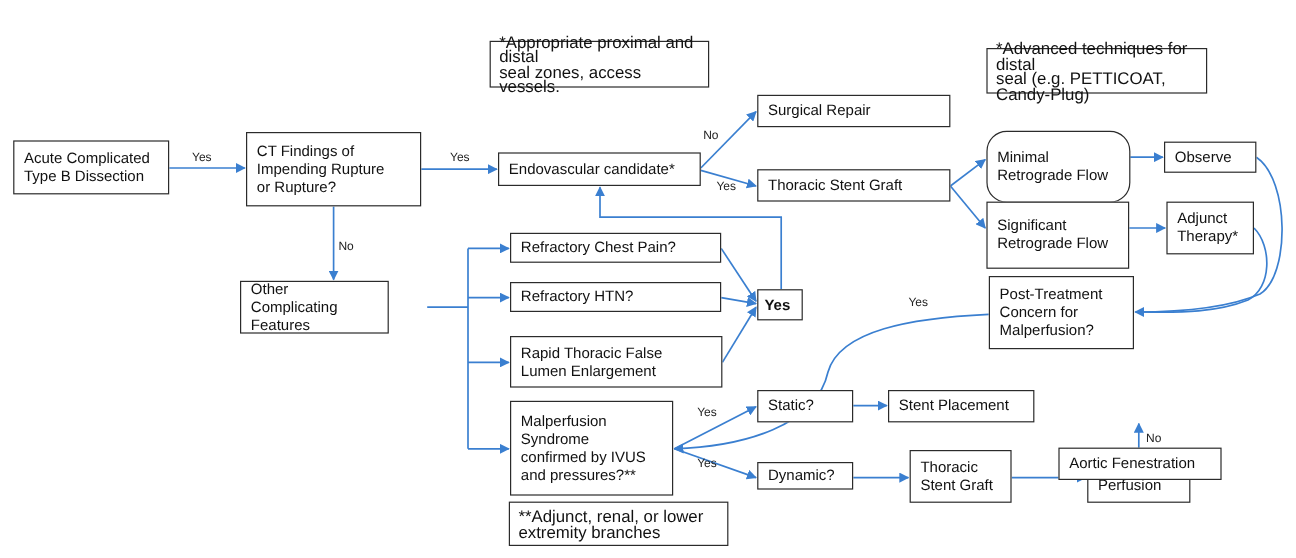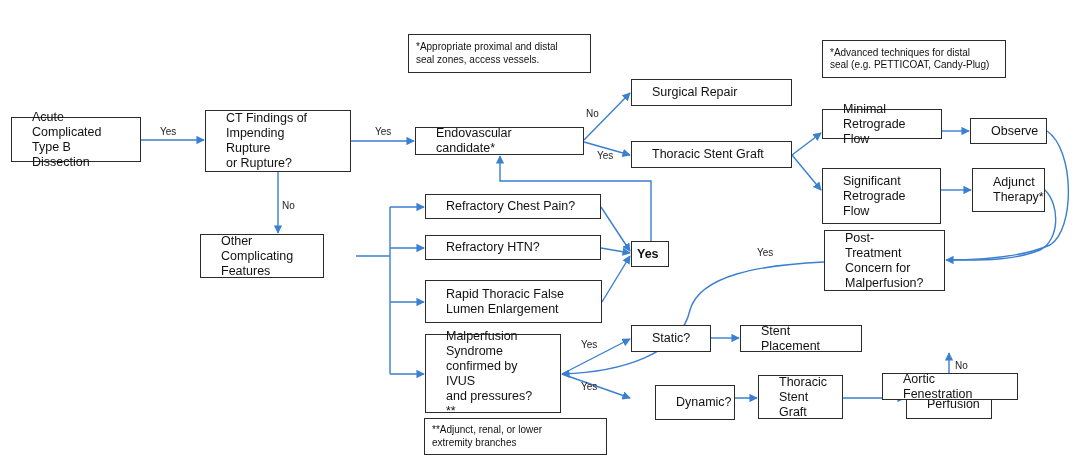--- a/index.html
+++ b/index.html
@@ -1,19 +1,19 @@
 <!DOCTYPE html>
 <html><head>
   <meta charset="utf-8">
   <style>
     html, body { margin: 0; padding: 0; background: #ffffff; }
     body { width: 1080px; height: 465px; position: relative; overflow: hidden; font-family: "Liberation Sans", "DejaVu Sans", sans-serif; color: #111; }
     #flow-svg { position: absolute; left: 0; top: 0; width: 1080px; height: 465px; }
-    .node { position: absolute; box-sizing: border-box; border: 1.6px solid #2b2b2b; background: #fff; padding: 3px 20px; font-size: 12.5px; line-height: 15px; display: flex; align-items: center; white-space: pre-line; }
-    .note { position: absolute; box-sizing: border-box; border: 1.4px solid #2b2b2b; background: #fff; padding: 3px 7px; font-size: 10px; line-height: 12.5px; display: flex; align-items: center; white-space: pre-line; }
+    .node { position: absolute; box-sizing: border-box; border: 1.6px solid #2b2b2b; background: #fff; padding: 3px 8px; font-size: 12.5px; line-height: 15px; display: flex; align-items: center; white-space: pre-line; }
+    .note { position: absolute; box-sizing: border-box; border: 1.4px solid #2b2b2b; background: #fff; padding: 3px 7px; font-size: 14px; line-height: 12.5px; display: flex; align-items: center; white-space: pre-line; }
     .elabel { position: absolute; font-size: 10px; line-height: 11px; color: #222; }
     .bold { font-weight: bold; }
   </style>
 </head>
 <body>
 
 <svg id="flow-svg" xmlns="http://www.w3.org/2000/svg">
   <defs>
     <marker id="ah" viewBox="0 0 10 10" refX="9" refY="5" markerWidth="6" markerHeight="6" orient="auto-start-reverse">
       <path d="M0,0 L10,5 L0,10 z" fill="#3a7fd0"></path>
@@ -69,21 +69,21 @@
 </svg>
 
 <div class="node" style="left:11px;top:117px;width:130px;height:45px;">Acute Complicated
 Type B Dissection</div>
 <div class="node" style="left:205px;top:110px;width:146px;height:62px;">CT Findings of
 Impending Rupture
 or Rupture?</div>
 <div class="node" style="left:415px;top:127px;width:169px;height:28px;">Endovascular candidate*</div>
 <div class="node" style="left:631px;top:79px;width:161px;height:27px;">Surgical Repair</div>
 <div class="node" style="left:631px;top:141px;width:161px;height:27px;">Thoracic Stent Graft</div>
-<div class="node" style="left:822px;top:109px;width:120px;height:30px;">Minimal
+<div class="node" style="left:822px;top:109px;width:120px;height:60px;border-radius:17px;">Minimal
 Retrograde Flow</div>
 <div class="node" style="left:970px;top:118px;width:77px;height:26px;">Observe</div>
 <div class="node" style="left:822px;top:168px;width:119px;height:56px;">Significant
 Retrograde Flow</div>
 <div class="node" style="left:972px;top:168px;width:73px;height:44px;">Adjunct
 Therapy*</div>
 <div class="node" style="left:200px;top:234px;width:124px;height:44px;">Other Complicating
 Features</div>
 <div class="node" style="left:425px;top:194px;width:176px;height:25px;">Refractory Chest Pain?</div>
 <div class="node" style="left:425px;top:235px;width:176px;height:25px;">Refractory HTN?</div>
@@ -92,21 +92,21 @@
 <div class="node bold" style="left:631px;top:241px;width:38px;height:26px;padding:3px 5px;">Yes</div>
 <div class="node" style="left:824px;top:230px;width:121px;height:61px;">Post-Treatment
 Concern for
 Malperfusion?</div>
 <div class="node" style="left:425px;top:334px;width:136px;height:79px;">Malperfusion
 Syndrome
 confirmed by IVUS
 and pressures?**</div>
 <div class="node" style="left:631px;top:325px;width:80px;height:27px;">Static?</div>
 <div class="node" style="left:740px;top:325px;width:122px;height:27px;">Stent Placement</div>
-<div class="node" style="left:631px;top:385px;width:80px;height:35px;margin-left:24px;">Dynamic?</div>
+<div class="node" style="left:631px;top:385px;width:80px;height:23px;">Dynamic?</div>
 <div class="node" style="left:758px;top:375px;width:85px;height:44px;">Thoracic
 Stent Graft</div>
 <div class="node" style="left:906px;top:375px;width:86px;height:44px;">Adequate
 Perfusion</div>
 <div class="node" style="left:882px;top:325px;width:136px;height:27px;margin-top:48px;">Aortic Fenestration</div>
 
 <div class="note" style="left:408px;top:34px;width:183px;height:39px;">*Appropriate proximal and distal
 seal zones, access vessels.</div>
 <div class="note" style="left:822px;top:40px;width:184px;height:38px;">*Advanced techniques for distal
 seal (e.g. PETTICOAT, Candy-Plug)</div>

